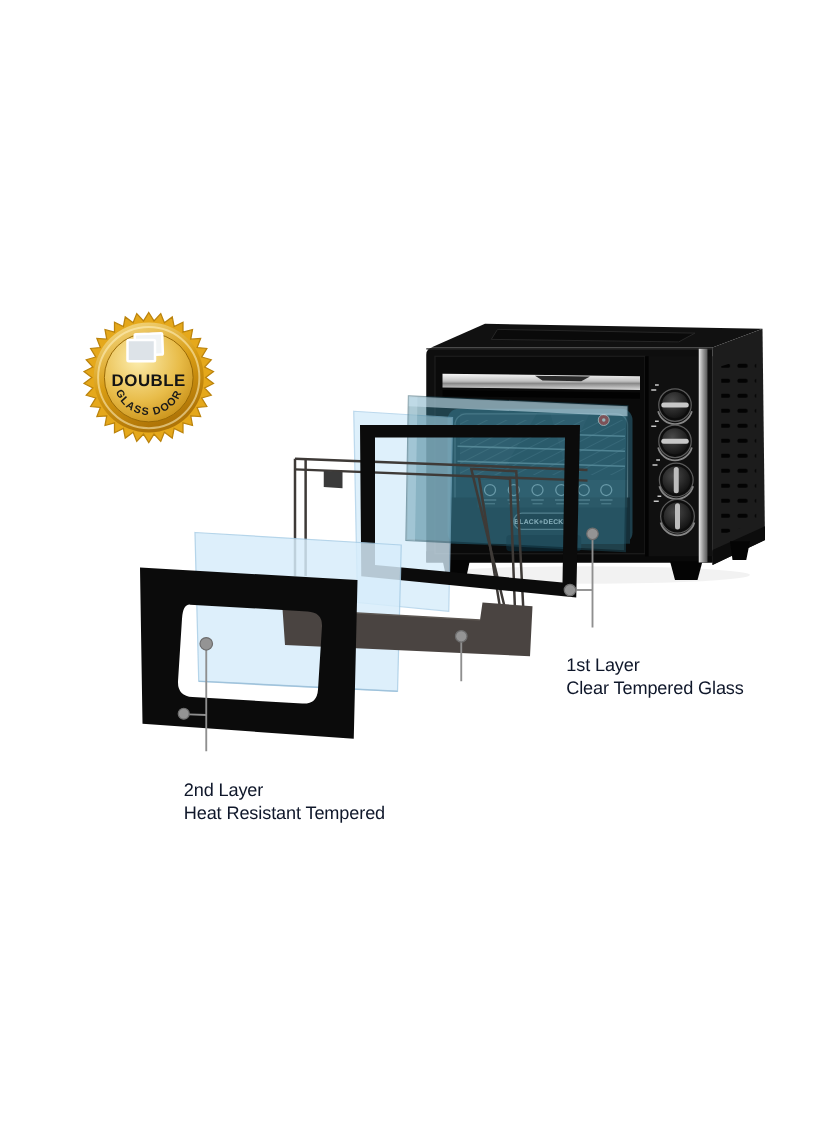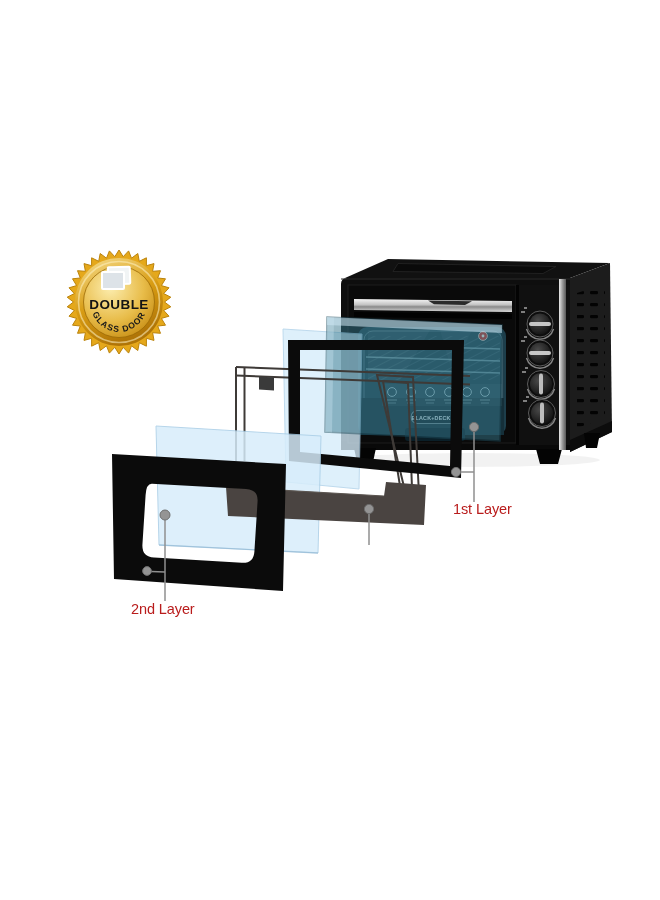--- a/index.html
+++ b/index.html
@@ -1,20 +1,20 @@
 <!DOCTYPE html>
 <html><head>
 <meta charset="utf-8">
 <style>
   html,body{margin:0;padding:0;background:#fff;}
   #stage{position:relative;width:656px;height:900px;background:#ffffff;overflow:hidden;
          font-family:"Liberation Sans",sans-serif;}
   #scene{position:absolute;left:0;top:0;}
   .callout{position:absolute;font:400 14.5px/17.5px "Liberation Sans",sans-serif;
-           color:#b91c1c;letter-spacing:-0.1px;white-space:nowrap;}
+           color:#0f172a;letter-spacing:-0.1px;white-space:nowrap;margin-top:24px;}
 </style>
 </head>
 <body>
 
 <div id="stage">
 
 <svg id="scene" width="660" height="900" viewBox="0 0 660 900">
   <defs>
     <linearGradient id="handleGrad" x1="0" y1="0" x2="0" y2="1">
       <stop offset="0" stop-color="#f6f6f6"></stop>
@@ -209,18 +209,20 @@
     <text x="119" y="309" text-anchor="middle" font-family="Liberation Sans,sans-serif" font-size="13.5" font-weight="800" letter-spacing="0.4" fill="#141414">DOUBLE</text>
     <path id="gdArc" d="M 91,304 A 28,28 0 0 0 147,304" fill="none"></path>
     <text font-family="Liberation Sans,sans-serif" font-size="8.6" font-weight="700" letter-spacing="1.1" fill="#191919">
       <textPath href="#gdArc" startOffset="50%" text-anchor="middle">GLASS DOOR</textPath>
     </text>
   </g>
 </svg>
 
 <div class="callout" style="left:453px;top:501px">
   <div>1st Layer</div>
+  <div>Clear Tempered Glass</div>
 </div>
-<div class="callout" style="left:131px;top:601px">
+<div class="callout" style="left:147px;top:601px">
   <div>2nd Layer</div>
+  <div>Heat Resistant Tempered</div>
 </div>
 
 </div>
 
 </body></html>

